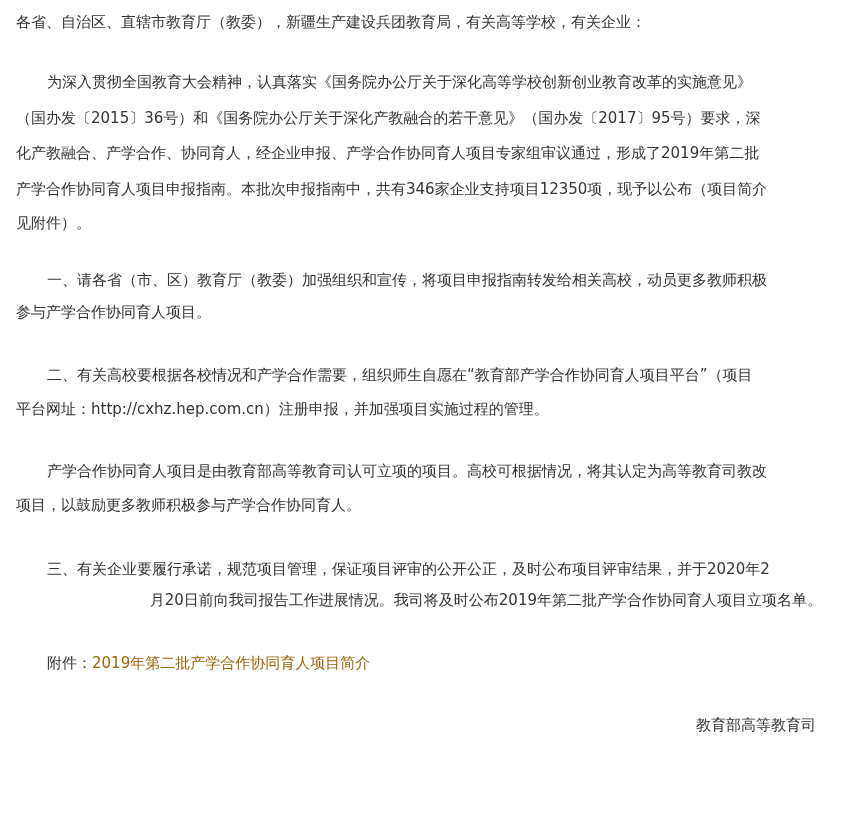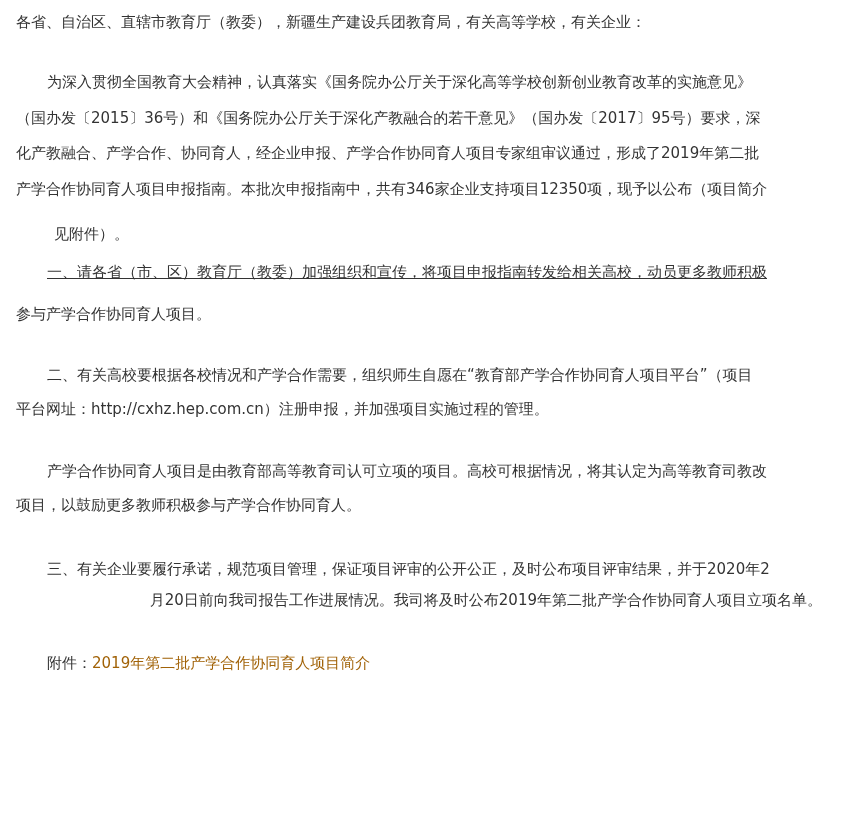--- a/index.html
+++ b/index.html
@@ -22,26 +22,26 @@
 
 <div class="doc">
 
   <div class="line" style="top:6px;">各省、自治区、直辖市教育厅（教委），新疆生产建设兵团教育局，有关高等学校，有关企业：</div>
 
   <div>
     <div class="line indent" style="top:66px;">为深入贯彻全国教育大会精神，认真落实《国务院办公厅关于深化高等学校创新创业教育改革的实施意见》</div>
     <div class="line" style="top:102px;">（国办发〔2015〕36号）和《国务院办公厅关于深化产教融合的若干意见》（国办发〔2017〕95号）要求，深</div>
     <div class="line" style="top:137px;">化产教融合、产学合作、协同育人，经企业申报、产学合作协同育人项目专家组审议通过，形成了2019年第二批</div>
     <div class="line" style="top:173px;">产学合作协同育人项目申报指南。本批次申报指南中，共有346家企业支持项目12350项，现予以公布（项目简介</div>
-    <div class="line" style="top:218px;margin-left:38px;">见附件）。</div>
+    <div class="line" style="top:207px;">见附件）。</div>
   </div>
 
   <div>
-    <div class="line indent" style="top:256px;text-decoration:underline;">一、请各省（市、区）教育厅（教委）加强组织和宣传，将项目申报指南转发给相关高校，动员更多教师积极</div>
-    <div class="line" style="top:298px;">参与产学合作协同育人项目。</div>
+    <div class="line indent" style="top:264px;">一、请各省（市、区）教育厅（教委）加强组织和宣传，将项目申报指南转发给相关高校，动员更多教师积极</div>
+    <div class="line" style="top:298px;font-family:Liberation Mono, monospace;">参与产学合作协同育人项目。</div>
   </div>
 
   <div>
     <div class="line indent" style="top:359px;">二、有关高校要根据各校情况和产学合作需要，组织师生自愿在“教育部产学合作协同育人项目平台”（项目</div>
     <div class="line" style="top:393px;">平台网址：http://cxhz.hep.com.cn）注册申报，并加强项目实施过程的管理。</div>
   </div>
 
   <div>
     <div class="line indent" style="top:455px;">产学合作协同育人项目是由教育部高等教育司认可立项的项目。高校可根据情况，将其认定为高等教育司教改</div>
     <div class="line" style="top:489px;">项目，以鼓励更多教师积极参与产学合作协同育人。</div>
@@ -49,14 +49,15 @@
 
   <div>
     <div class="line indent" style="top:546px;margin-top:7px;">三、有关企业要履行承诺，规范项目管理，保证项目评审的公开公正，及时公布项目评审结果，并于2020年2</div>
     <div class="line" style="top:584px;text-align:right;">月20日前向我司报告工作进展情况。我司将及时公布2019年第二批产学合作协同育人项目立项名单。</div>
   </div>
 
   <div class="line indent" style="top:647px;">
     <span>附件：</span><a class="link" href="#">2019年第二批产学合作协同育人项目简介</a>
   </div>
 
+  <div class="line right" style="top:709px;">教育部高等教育司</div>
 
 </div>
 
 </body></html>

